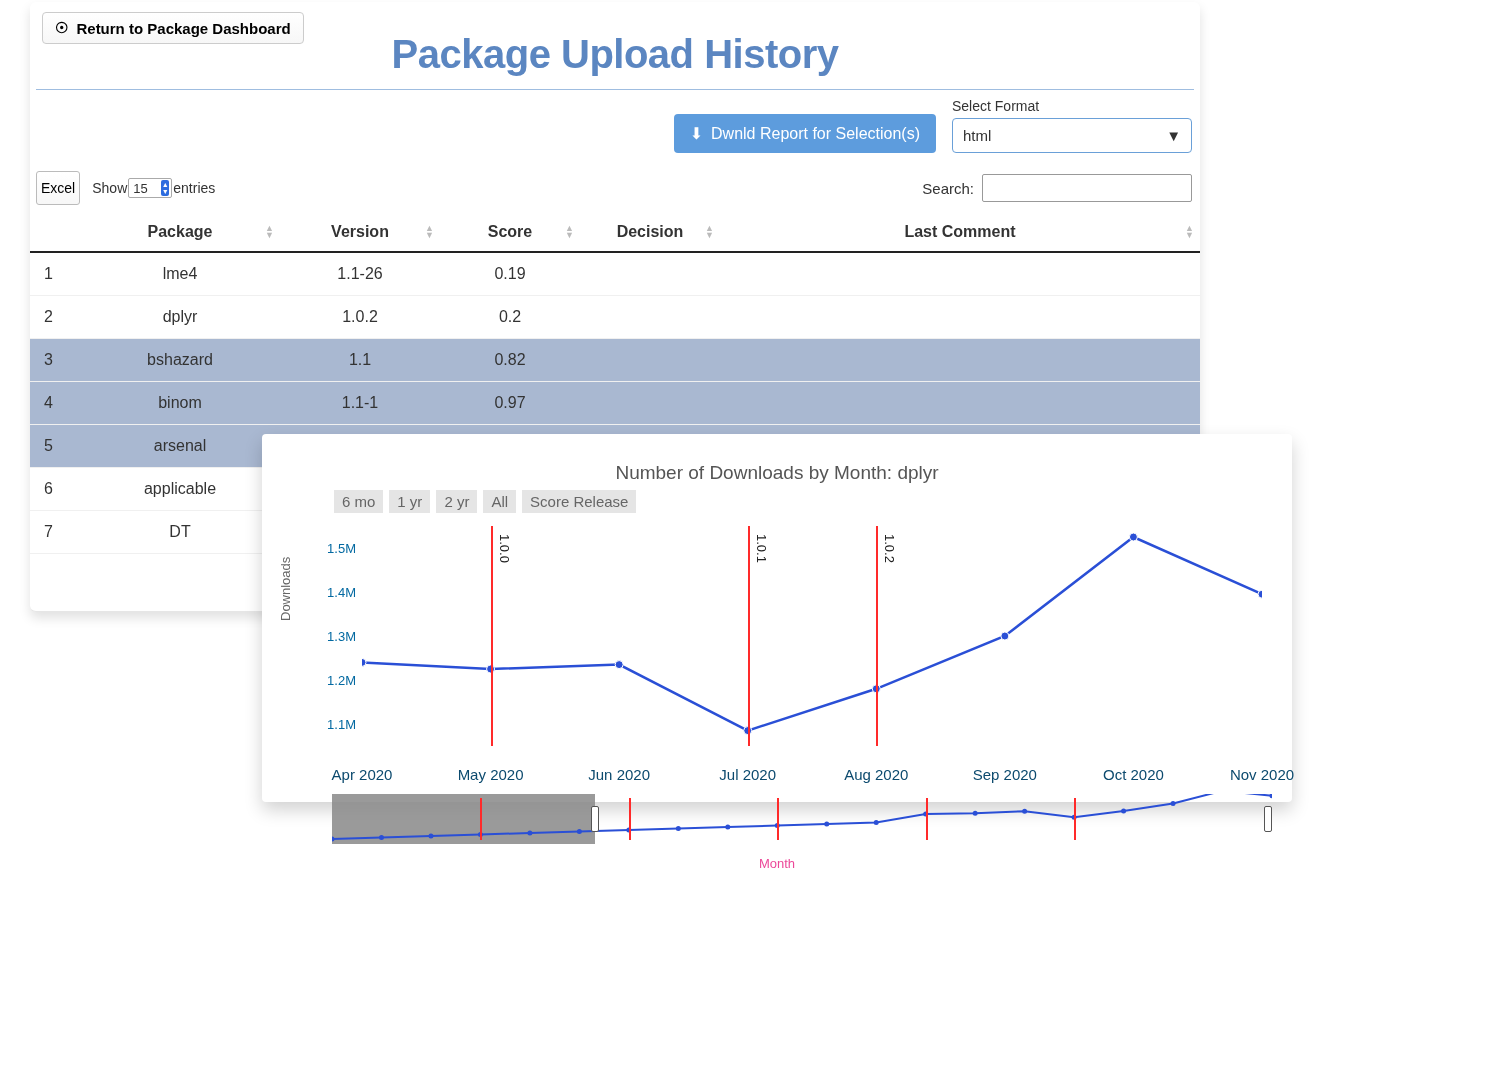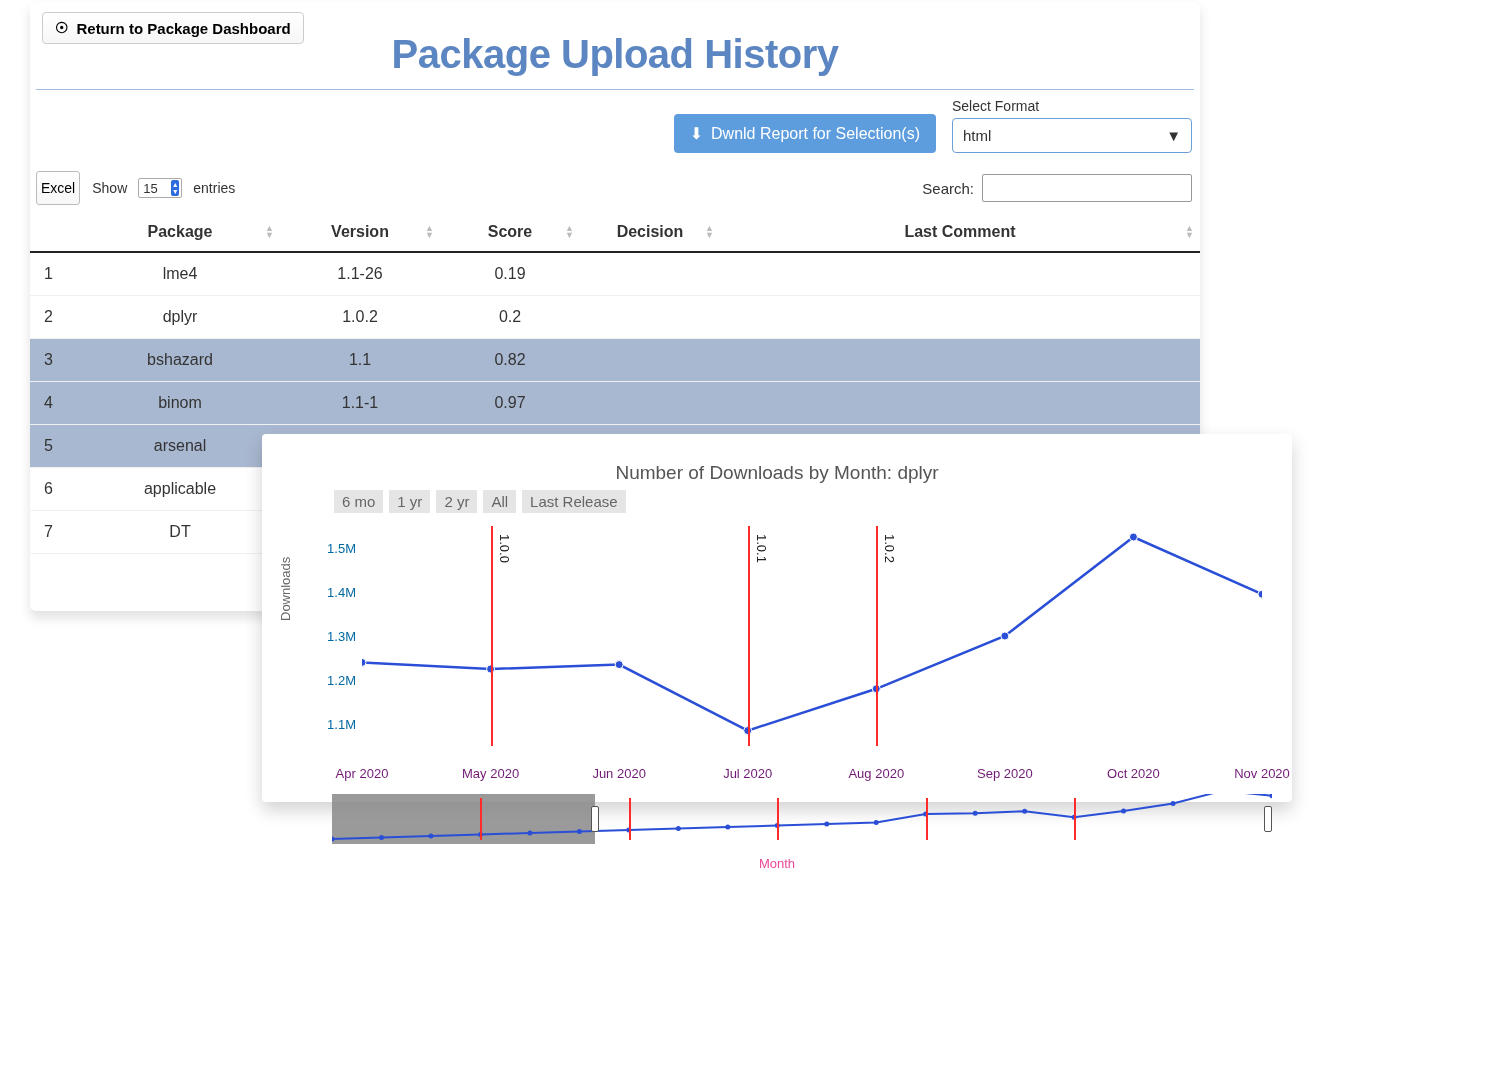--- a/index.html
+++ b/index.html
@@ -102,21 +102,21 @@
     background: linear-gradient(#fff,#f7f7f7);
     border: 1px solid #bbb;
     border-radius: 3px;
     padding: 8px 4px;
     font-size: 14px;
     cursor: pointer;
   }
   .show-entries {
     display: flex;
     align-items: center;
-    gap: 11px;
+    gap: 1px;
     margin-left: 12px;
     font-size: 14px;
   }
   .spin-select {
     width: 44px;
     border: 1px solid #aaa;
     border-radius: 2px;
     font-size: 13px;
     display: inline-flex;
     align-items: center;
@@ -235,22 +235,22 @@
     width: 40px;
     text-align: right;
     color: #0369a1;
     font-size: 13px;
     transform: translateY(-50%);
   }
   .xtick {
     position: absolute;
     top: 240px;
     transform: translateX(-50%);
-    color: #701a75;
-    font-size: 13px;
+    color: #0c4a6e;
+    font-size: 15px;
     white-space: nowrap;
   }
   svg.lines { position: absolute; left: 70px; top: 0; width: 900px; height: 230px; }
   .vline {
     position: absolute;
     top: 0;
     width: 2px;
     height: 220px;
     background: #ff2a2a;
   }
@@ -423,21 +423,21 @@
   </table>
 </div>
 
 <div class="chart-card">
   <div class="chart-title">Number of Downloads by Month: dplyr</div>
   <div class="range-btns">
     <button>6 mo</button>
     <button>1 yr</button>
     <button>2 yr</button>
     <button>All</button>
-    <button>Last Release</button>
+    <button>Score Release</button>
   </div>
 
   <div class="plot">
     <div class="ylabel">Downloads</div>
     <div id="yticks">
         <div class="ytick" style="top: 198px;">1.1M</div>
         <div class="ytick" style="top: 154px;">1.2M</div>
         <div class="ytick" style="top: 110px;">1.3M</div>
         <div class="ytick" style="top: 66px;">1.4M</div>
         <div class="ytick" style="top: 22px;">1.5M</div>

